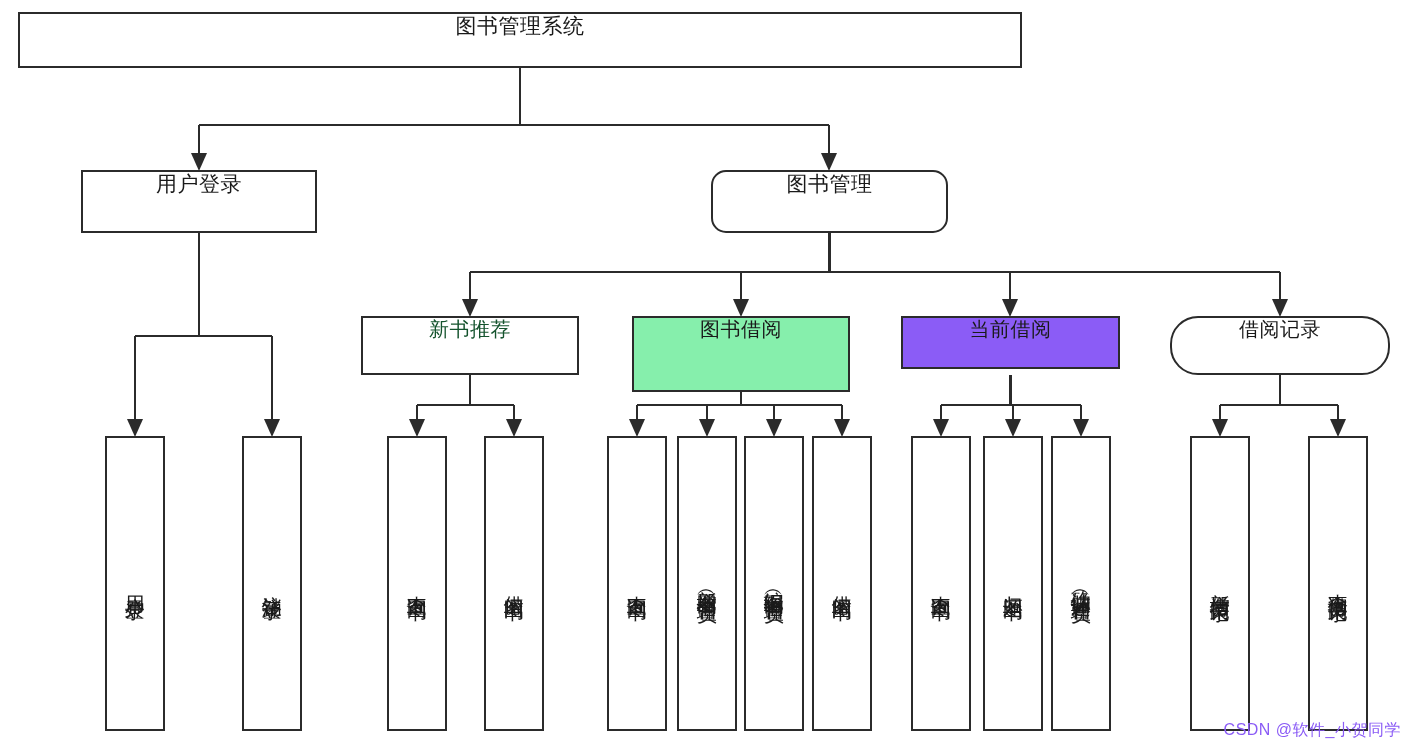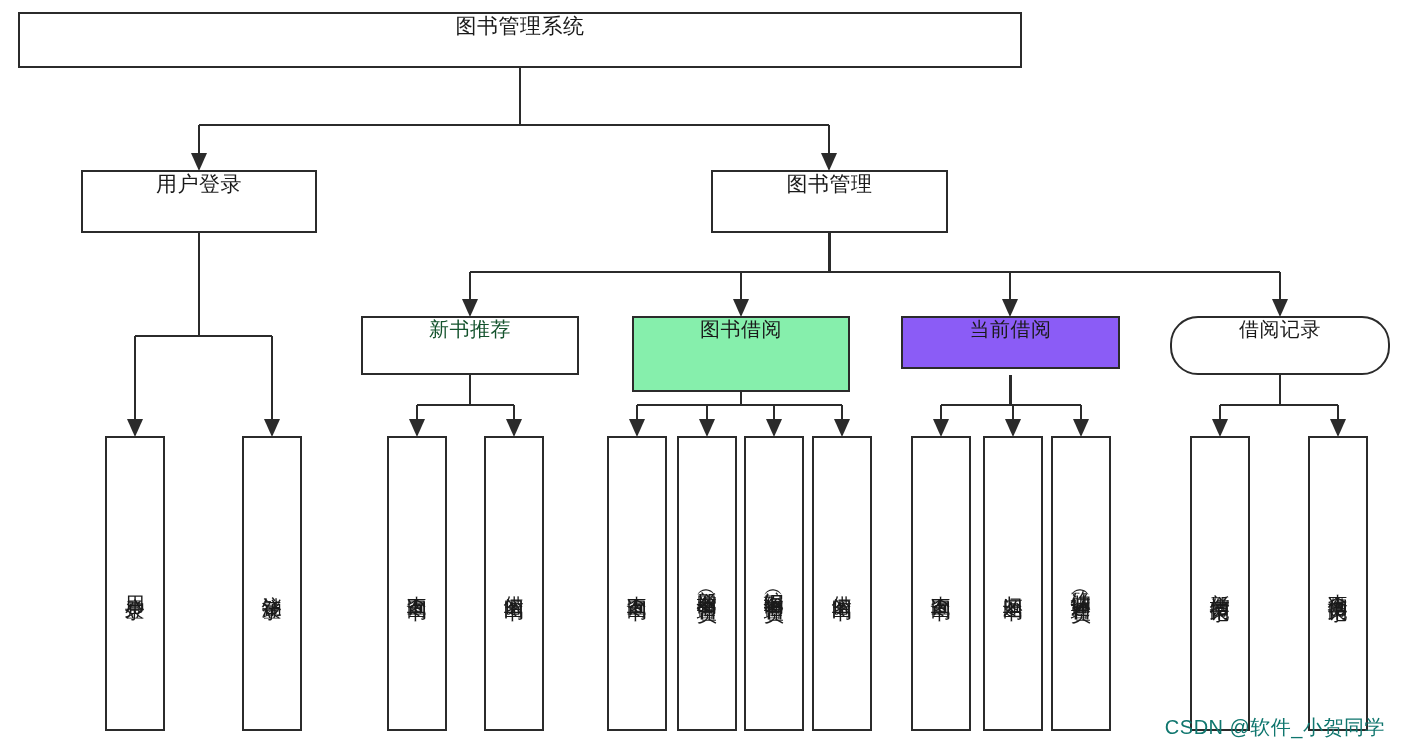--- a/index.html
+++ b/index.html
@@ -54,24 +54,24 @@
     font-size: 20px;
     writing-mode: vertical-rl;
     text-orientation: upright;
     line-height: 1.22;
     letter-spacing: 2px;
     white-space: normal;
     max-height: 100%;
   }
   #watermark {
     position: absolute;
-    right: 20px;
+    right: 4px;
     bottom: 6px;
-    font-size: 20px;
-    color: #0f766e;
+    font-size: 16px;
+    color: #8b5cf6;
     z-index: 5;
     white-space: nowrap;
     letter-spacing: 0.5px;
   }
 </style>
 </head>
 <body>
 
 <div id="diagram-root">
 
@@ -130,21 +130,21 @@
       <polygon points="1330,419 1346,419 1338,437" fill="#2b2b2b"></polygon>
     </svg>
 
   <div id="nodes-layer">
       <div class="node root" style="left: 18px; top: 12px; width: 1004px; height: 56px; border-color: rgb(43, 43, 43); background: rgb(255, 255, 255);">
         <span class="node-label" style="color: rgb(26, 26, 26);">图书管理系统</span>
       </div>
       <div class="node level2" style="left: 81px; top: 170px; width: 236px; height: 63px; border-color: rgb(43, 43, 43); background: rgb(255, 255, 255);">
         <span class="node-label" style="color: rgb(26, 26, 26);">用户登录</span>
       </div>
-      <div class="node level2" style="left: 711px; top: 170px; width: 237px; height: 63px; border-color: rgb(43, 43, 43); background: rgb(255, 255, 255);">
+      <div class="node level2" style="left: 711px; top: 170px; width: 237px; height: 63px; border-color: rgb(43, 43, 43); background: rgb(255, 255, 255); border-radius: 15px;">
         <span class="node-label" style="color: rgb(26, 26, 26);">图书管理</span>
       </div>
       <div class="node level3" style="left: 361px; top: 316px; width: 218px; height: 59px; border-color: rgb(43, 43, 43); background: rgb(255, 255, 255);">
         <span class="node-label" style="color: #14532d;">新书推荐</span>
       </div>
       <div class="node level3" style="left: 632px; top: 316px; width: 218px; height: 76px; border-color: rgb(43, 43, 43); background: #86efac;">
         <span class="node-label" style="color: rgb(26, 26, 26);">图书借阅</span>
       </div>
       <div class="node level3" style="left: 901px; top: 316px; width: 219px; height: 53px; border-color: rgb(43, 43, 43); background: #8b5cf6;">
         <span class="node-label" style="color: rgb(26, 26, 26);">当前借阅</span>

